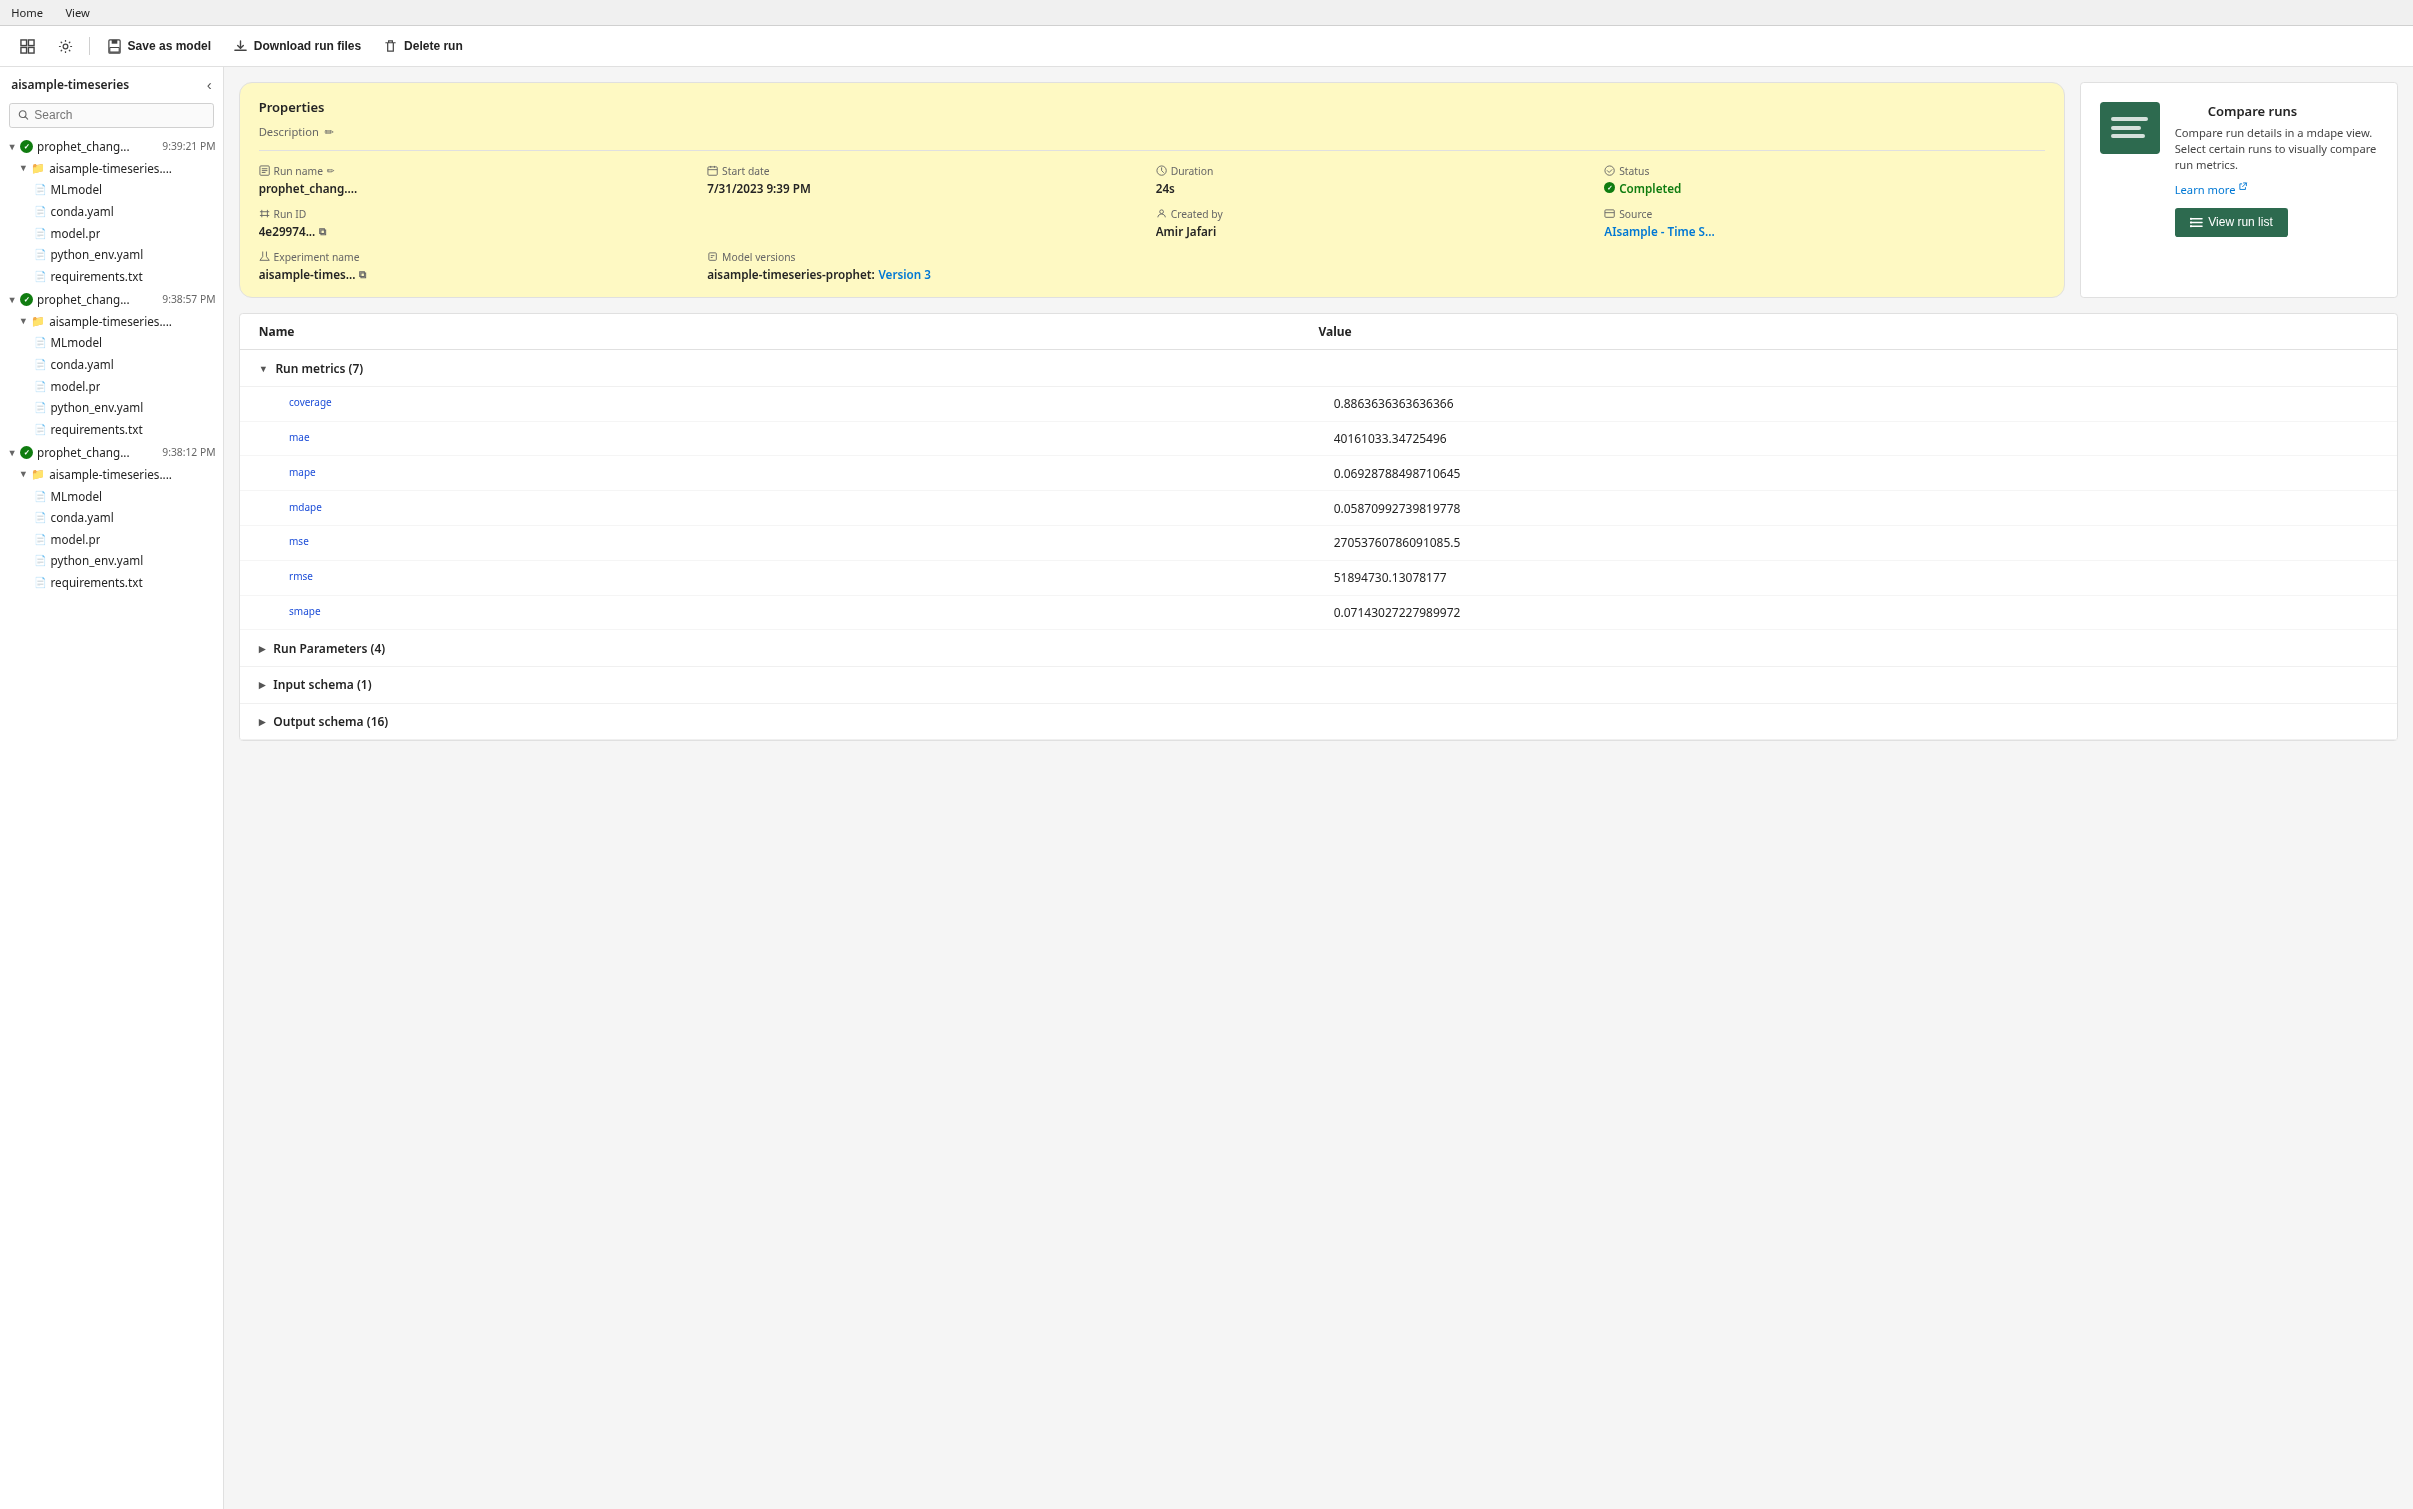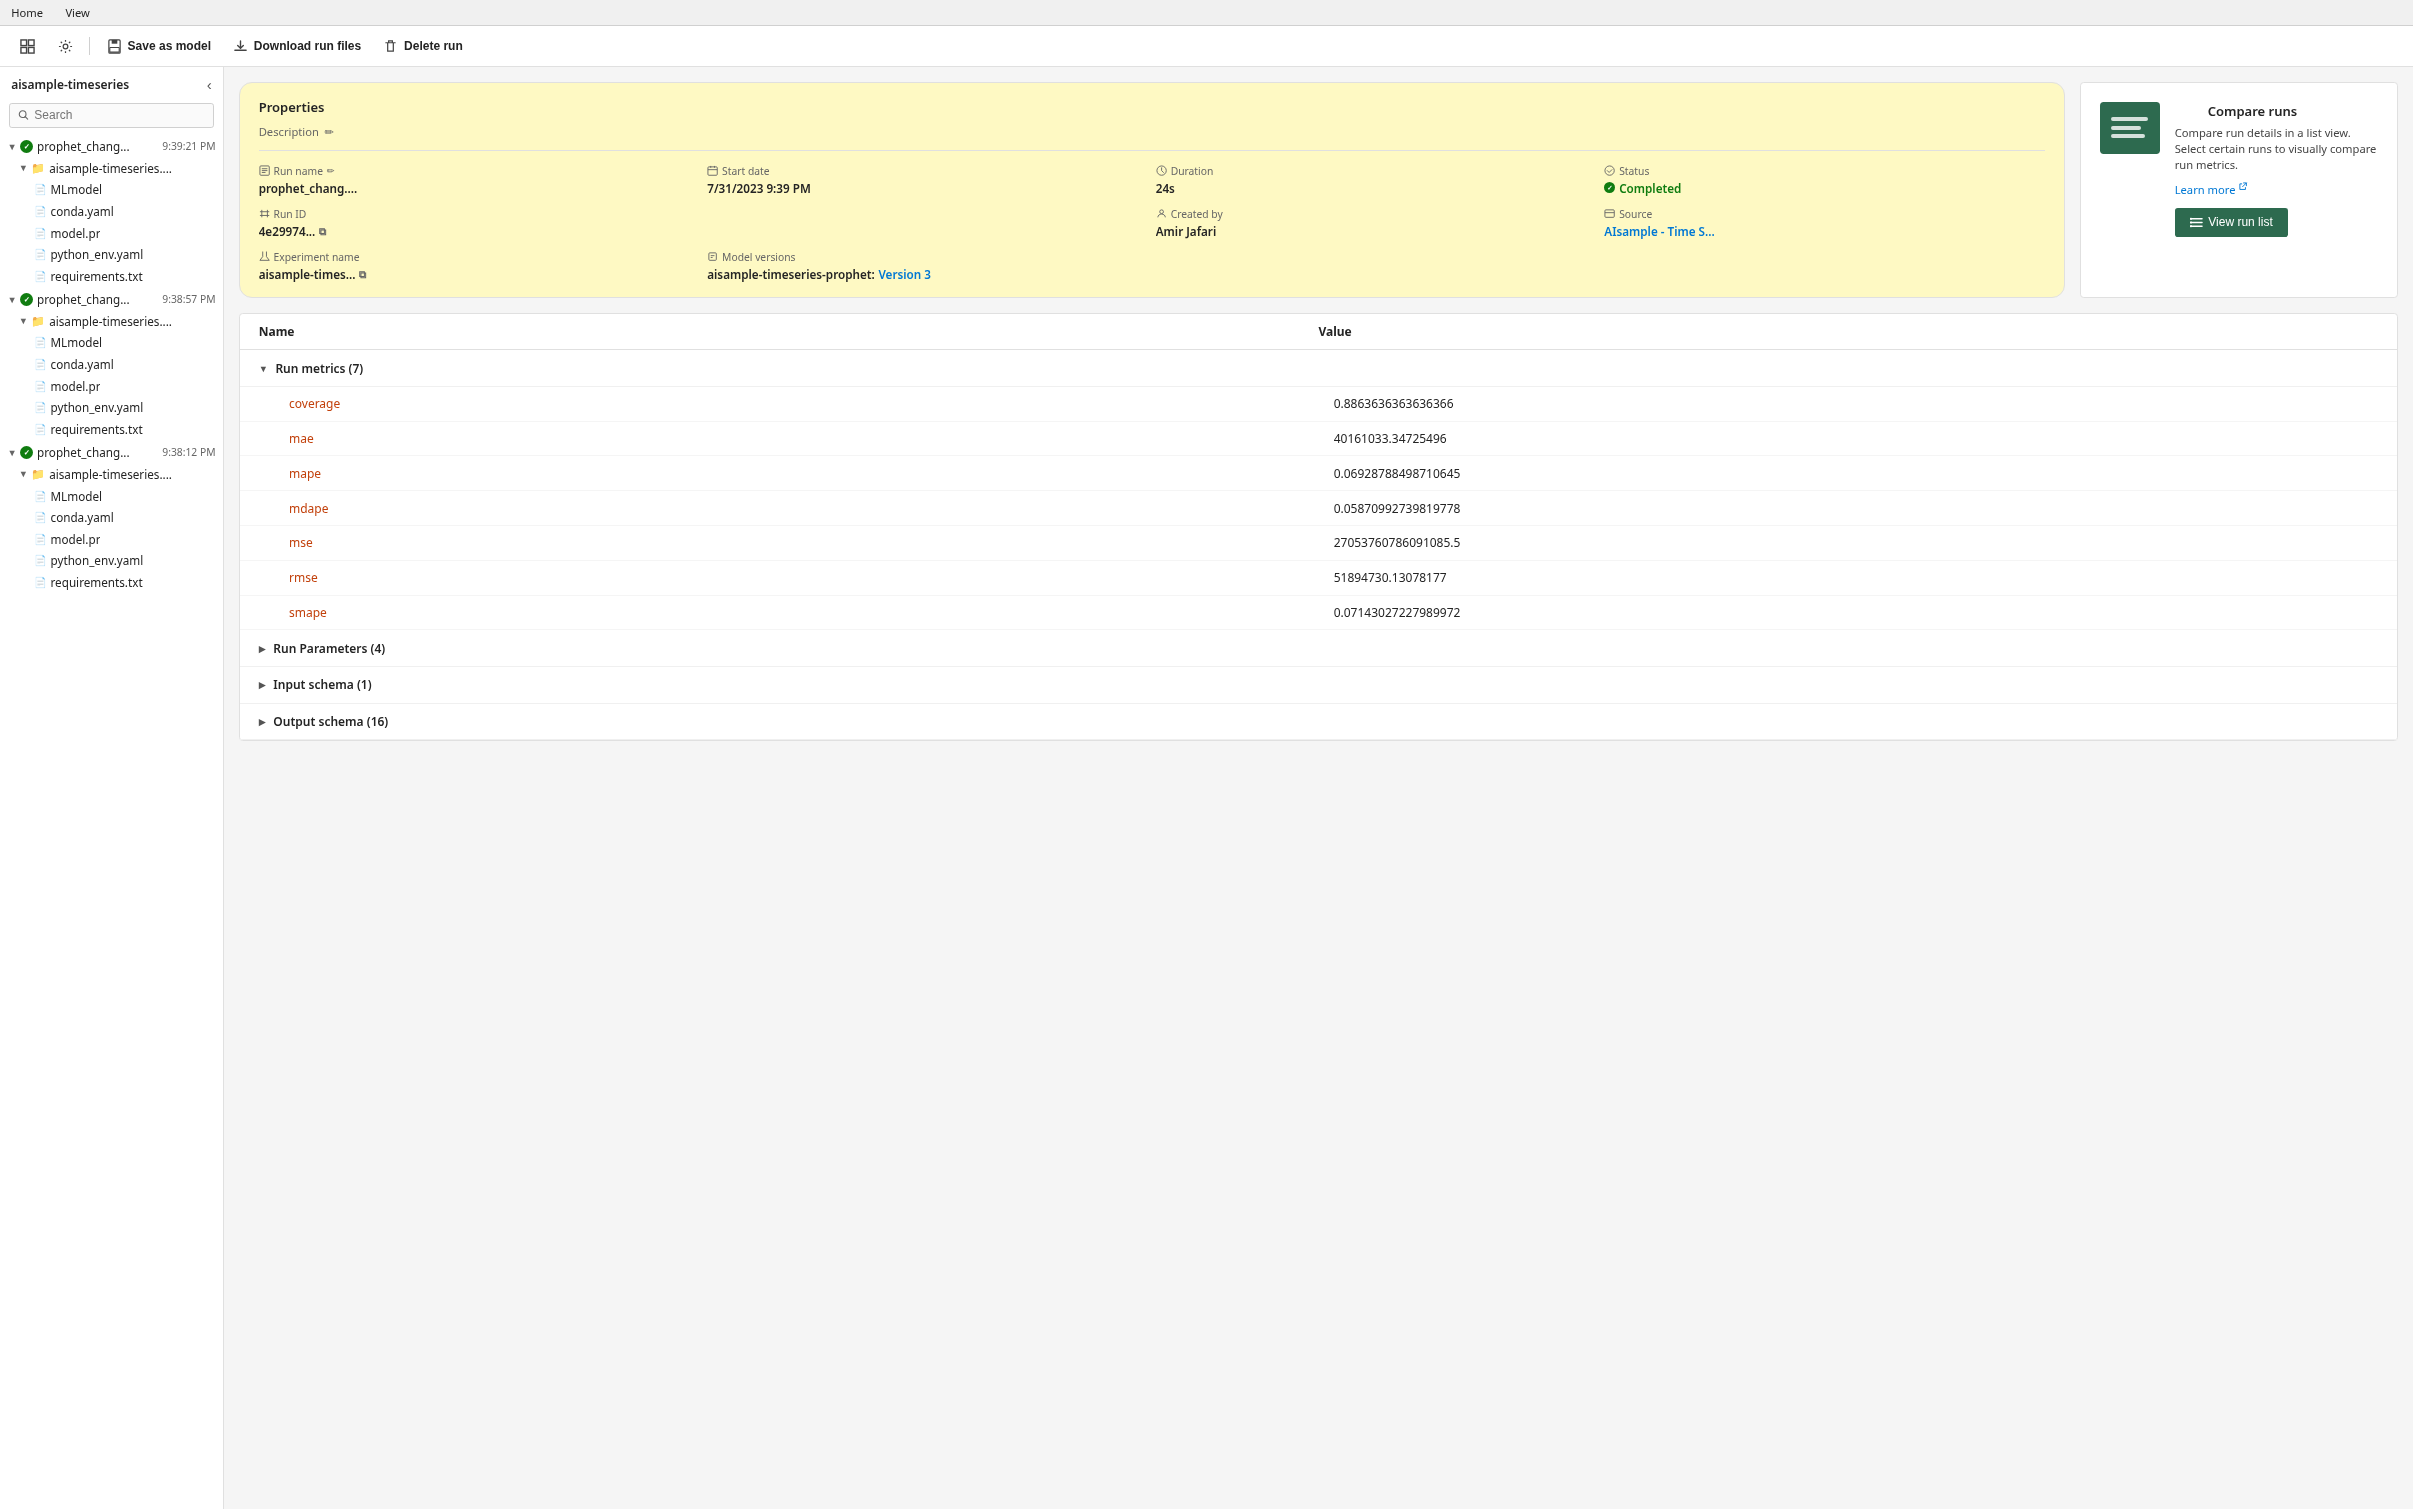--- a/index.html
+++ b/index.html
@@ -137,21 +137,21 @@
       display: flex; align-items: center; padding: 9.3px 18.7px;
       border-bottom: 0.9px solid #f0f0f0; cursor: pointer;
       gap: 7.5px;
     }
     .section-title { font-weight: 600; font-size: 12px; }
     .chevron-icon { font-size: 9.3px; color: #555; }
     .metric-row {
       display: grid; grid-template-columns: 1fr 1fr;
       padding: 8.4px 18.7px 8.4px 49px; border-bottom: 0.9px solid #f5f5f5;
     }
-    .metric-name { font-size: 12px; color: #c2410c; }
+    .metric-name { font-size: 10px; color: #1d4ed8; }
     .metric-value { font-size: 12px; color: #242424; }
   </style>
 </head>
 <body>
 
 <div class="menu-bar">
   <span>Home</span>
   <span>View</span>
 </div>
 
@@ -457,21 +457,21 @@
       <div class="compare-card">
         <div class="compare-thumb">
           <div class="compare-thumb-lines">
             <div class="compare-thumb-line" style="width:37px"></div>
             <div class="compare-thumb-line" style="width:30px"></div>
             <div class="compare-thumb-line" style="width:34px"></div>
           </div>
         </div>
         <div class="compare-content">
           <div class="compare-title">Compare runs</div>
-          <div class="compare-desc">Compare run details in a list view. Select certain runs to visually compare run metrics.</div>
+          <div class="compare-desc">Compare run details in a mdape view. Select certain runs to visually compare run metrics.</div>
           <div class="learn-more">
             <span>Learn more</span>
             <svg width="9.3" height="9.3" viewBox="0 0 10 10" fill="none">
               <path d="M4 2H2v6h6V6M6 1h3v3M9 1L5 5" stroke="#0078d4" stroke-width="1" stroke-linecap="round"></path>
             </svg>
           </div>
           <button class="view-list-btn">
             <svg width="13" height="13" viewBox="0 0 14 14" fill="none">
               <path d="M1 3h12M1 7h12M1 11h12" stroke="white" stroke-width="1.5" stroke-linecap="round"></path>
               <rect x="0" y="2" width="2" height="2" fill="white"></rect>

